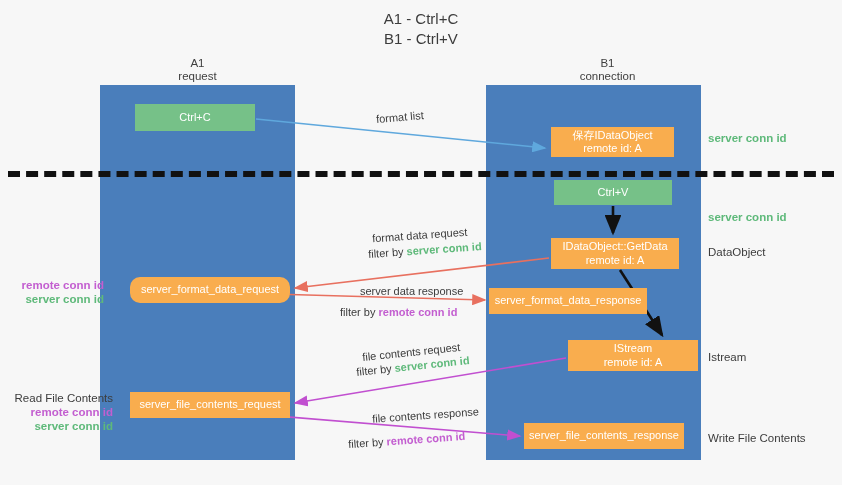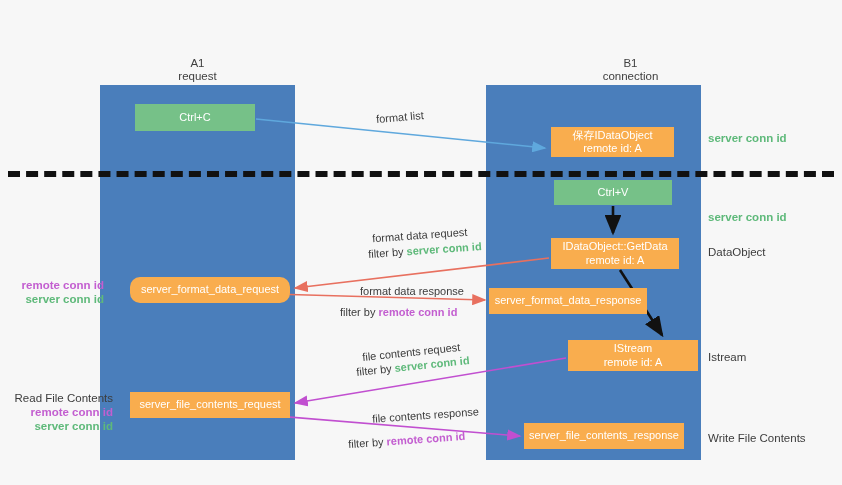--- a/index.html
+++ b/index.html
@@ -13,21 +13,21 @@
   #stage{position:absolute;left:0;top:0;width:842px;height:485px;}
 
   
   .col{position:absolute;background:#4a7ebb;}
   #col-a{left:100px;top:85px;width:195px;height:375px;}
   #col-b{left:486px;top:85px;width:215px;height:375px;}
 
   
   .col-head{position:absolute;text-align:center;color:#404040;font-size:11.5px;line-height:13px;}
   #head-a{left:130px;top:57px;width:135px;}
-  #head-b{left:563px;top:57px;width:135px;}
+  #head-b{left:540px;top:57px;width:135px;}
 
   
   #title{position:absolute;left:0;top:9px;width:842px;text-align:center;color:#3c3c3c;font-size:15px;line-height:20px;}
 
   
   #divider{position:absolute;left:8px;top:171px;width:826px;height:0;border-top:6px dashed #111;}
 
   
   .node{position:absolute;box-sizing:border-box;display:flex;flex-direction:column;
         align-items:center;justify-content:center;color:#fff;font-size:11px;line-height:13.5px;text-align:center;}
@@ -73,20 +73,24 @@
   #e-fcres1{left:372px;top:408px;transform:rotate(-4deg);}
   #e-fcres2{left:348px;top:433px;transform:rotate(-4deg);}
 
   svg.arrows{position:absolute;left:0;top:0;width:842px;height:485px;pointer-events:none;}
 </style>
 </head>
 <body>
 
 <div id="stage">
 
+  <div id="title">
+    <div>A1 - Ctrl+C</div>
+    <div>B1 - Ctrl+V</div>
+  </div>
 
   <div id="head-a" class="col-head">
     <div>A1</div>
     <div>request</div>
   </div>
   <div id="head-b" class="col-head">
     <div>B1</div>
     <div>connection</div>
   </div>
 
@@ -182,21 +186,21 @@
     <div class="green-t">server conn id</div>
   </div>
 
   <div id="e-formatlist" class="edge-lab">format list</div>
 
   <div id="e-fdreq1" class="edge-lab">format data request</div>
   <div id="e-fdreq2" class="edge-lab">
     <span>filter by </span><span class="green-t">server conn id</span>
   </div>
 
-  <div id="e-fdres1" class="edge-lab">format data response</div>
+  <div id="e-fdres1" class="edge-lab">server data response</div>
   <div id="e-fdres2" class="edge-lab">
     <span>filter by </span><span class="magenta-t">remote conn id</span>
   </div>
 
   <div id="e-fcreq1" class="edge-lab">file contents request</div>
   <div id="e-fcreq2" class="edge-lab">
     <span>filter by </span><span class="green-t">server conn id</span>
   </div>
 
   <div id="e-fcres1" class="edge-lab">file contents response</div>

